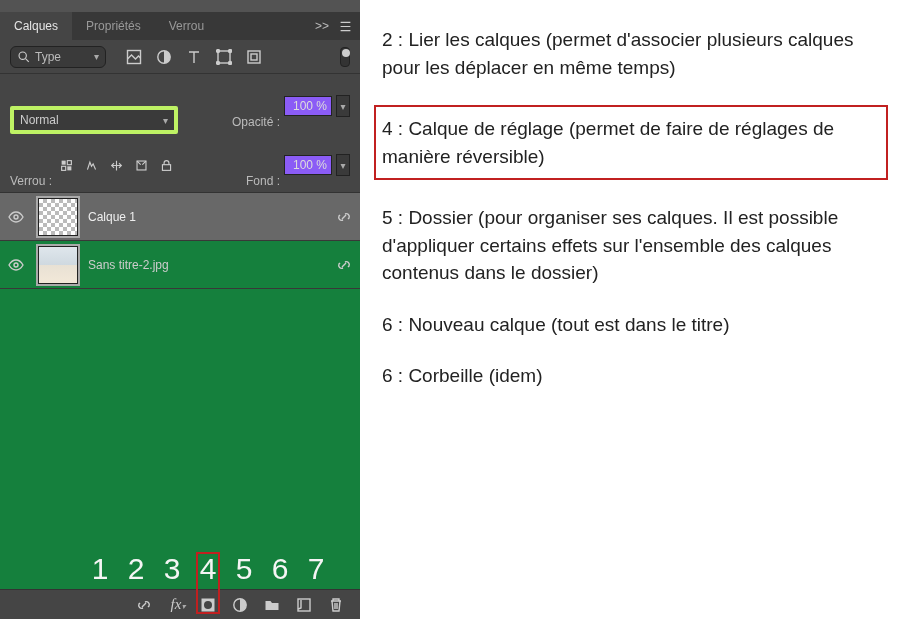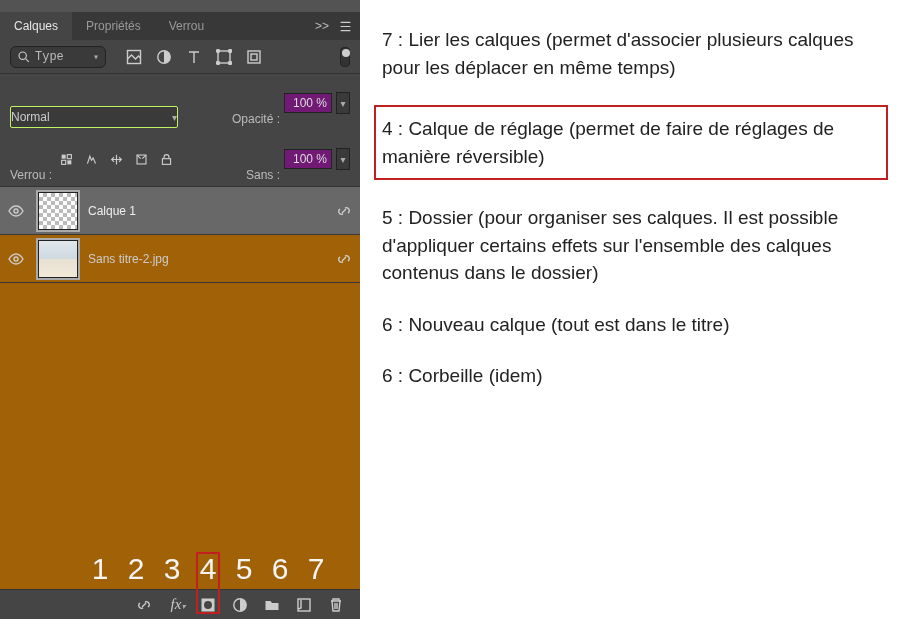--- a/index.html
+++ b/index.html
@@ -63,21 +63,20 @@
     border: 1px solid #222;
     padding: 3px 6px;
     display: flex;
     align-items: center;
     gap: 6px;
     color: #bbb;
     border-radius: 6px;
     cursor: pointer;
     width: 96px;
     justify-content: space-between;
-    font-family: Liberation Mono, monospace;
   }
   .type-dd .lg { display:flex; gap:5px; align-items:center;}
   .filter-icons {
     display: flex;
     gap: 14px;
     margin-left: 12px;
     color: #ccc;
     align-items: center;
   }
   .switch {
@@ -92,52 +91,52 @@
   .switch::after {
     content:"";
     position:absolute;
     width:8px;height:8px;border-radius:50%;
     background:#ccc;
     top:1px;left:0.5px;
   }
   
   .blend-dd {
     background: #3a3a3a;
-    border: 1px solid #bef264;
-    padding: 3px 0;
+    border: 4px solid #bef264;
+    padding: 3px 6px;
     width: 168px;
     display: flex;
     justify-content: space-between;
     align-items: center;
     border-radius: 2px;
     cursor: pointer;
     margin-top: 28px;
   }
   .ctrl-label { color: #bbb; margin-top: 32px; }
   .pct-box {
-    background: #701a75;
+    background: #8b5cf6;
     border: 1px solid #222;
     padding: 2px 4px;
     width: 48px;
     text-align: right;
     color: #ddd;
   }
   .mini-dd {
     width: 14px;height:22px;background:#3a3a3a;border:1px solid #222;
     display:flex;align-items:center;justify-content:center;color:#aaa;cursor:pointer;
   }
   .right-group { margin-left: auto; display:flex; align-items:center; gap:4px;}
   
   .lock-icons { display:flex; gap:12px; align-items:center; color:#ccc;}
   
   .layers-area {
     flex: 1;
     overflow: auto;
     border-top: 1px solid #333;
-    background: #a16207;
+    background: #15803d;
     position: relative;
   }
   .layer {
     display: flex;
     align-items: center;
     height: 48px;
     border-bottom: 1px solid #383838;
     padding: 0 8px;
   }
   .layer.selected { background: #686868; color: #eee; }
@@ -335,21 +334,21 @@
           </svg>
         </span>
       <span>
           <svg class="svg-icon svg-icon-sm" viewBox="0 0 16 16">
             <rect x="3" y="7" width="10" height="7"></rect>
             <path d="M5 7V5a3 3 0 016 0v2"></path>
           </svg>
         </span>
     </div>
     <div class="right-group">
-      <span class="ctrl-label">Sans :</span>
+      <span class="ctrl-label">Fond :</span>
       <div class="pct-box">100 %</div>
       <div class="mini-dd">
           <span class="chev">▾</span>
         </div>
     </div>
   </div>
 
   <div class="layers-area">
     <div class="layer selected">
       <div class="eye">
@@ -426,18 +425,18 @@
     </span>
     <span class="ico" title="7">
       <svg class="svg-icon" viewBox="0 0 16 16">
           <path d="M3 4h10M5 4V2h6v2M4 4l1 10h6l1-10M7 6v6M9 6v6"></path>
         </svg>
     </span>
   </div>
 </div>
 
 <div class="doc">
-  <div class="item">7 : Lier les calques (permet d'associer plusieurs calques pour les déplacer en même temps)</div>
+  <div class="item">2 : Lier les calques (permet d'associer plusieurs calques pour les déplacer en même temps)</div>
   <div class="item boxed">4 : Calque de réglage (permet de faire de réglages de manière réversible)</div>
   <div class="item">5 : Dossier (pour organiser ses calques. Il est possible d'appliquer certains effets sur l'ensemble des calques contenus dans le dossier)</div>
   <div class="item">6 : Nouveau calque (tout est dans le titre)</div>
   <div class="item">6 : Corbeille (idem)</div>
 </div>
 
 </body></html>

